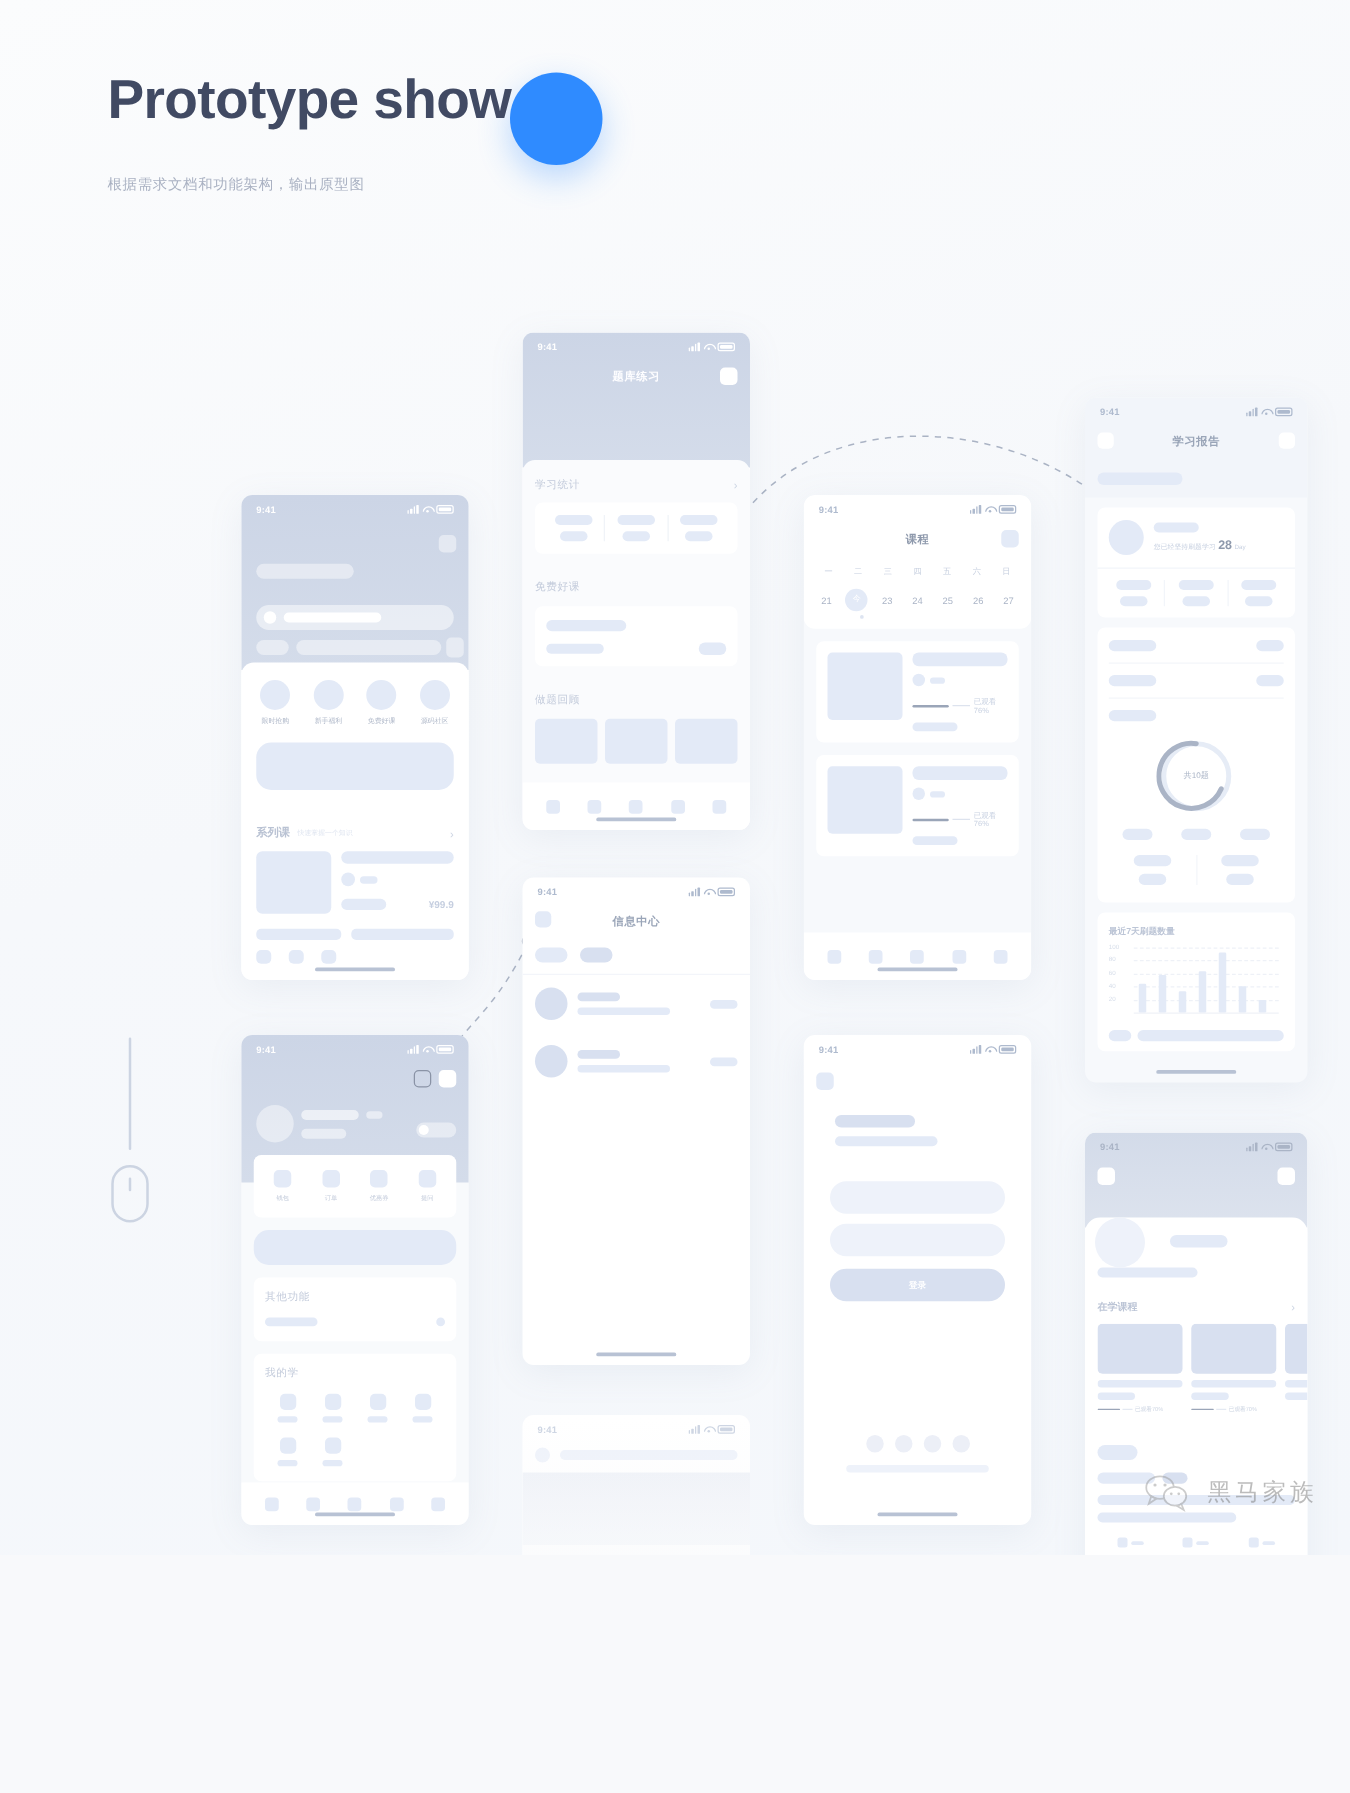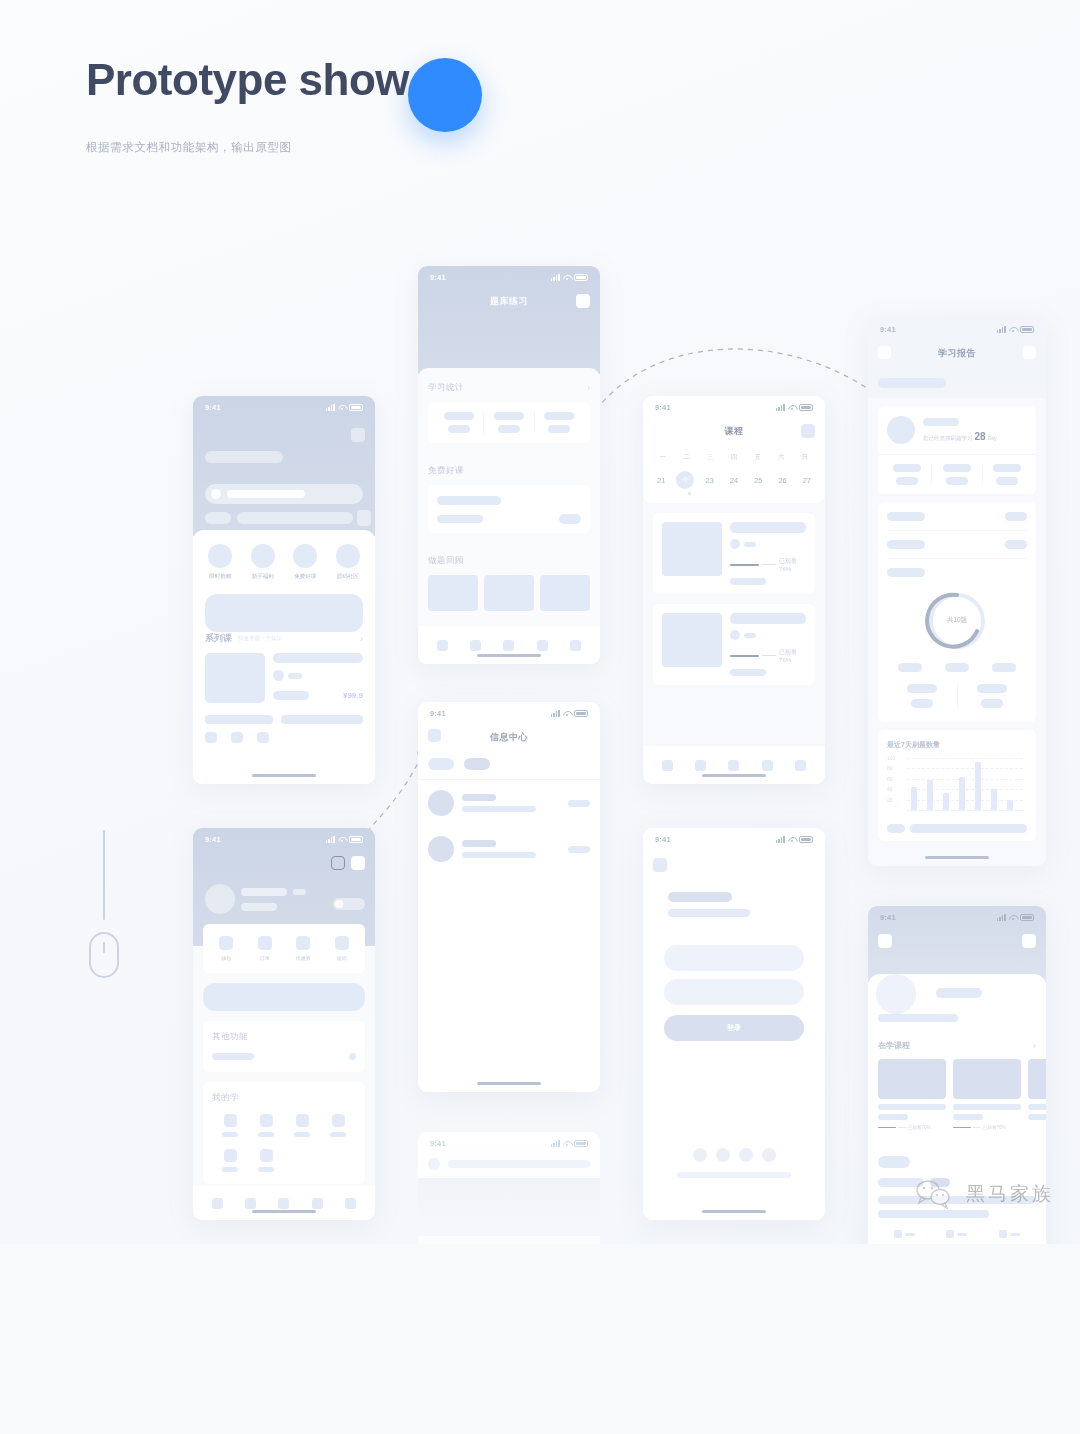--- a/index.html
+++ b/index.html
@@ -164,21 +164,21 @@
           <div class="sk circ" style="width:24px;height:24px;margin:0 auto 5px;"></div>
           <div style="font-size:5.5px;color:#aeb7c8;">免费好课</div>
         </div>
         <div style="text-align:center;">
           <div class="sk circ" style="width:24px;height:24px;margin:0 auto 5px;"></div>
           <div style="font-size:5.5px;color:#aeb7c8;">源码社区</div>
         </div>
       </div>
       <div class="sk" style="margin:14px 12px 0;height:38px;border-radius:12px;"></div>
 
-      <div style="display:flex;align-items:center;margin:0 12px 0;">
+      <div style="display:flex;align-items:center;margin:28px 12px 0;">
         <span style="font-size:9px;font-weight:bold;color:#b9c2d3;">系列课</span>
         <span style="font-size:5.5px;color:#dfe5f0;margin-left:6px;">快速掌握一个知识</span>
         <span class="chev" style="margin-left:auto;">›</span>
       </div>
 
       <div style="margin:8px 12px 0;display:flex;gap:8px;">
         <div class="sk" style="width:60px;height:50px;border-radius:5px;"></div>
         <div style="flex:1;position:relative;">
           <div class="sk" style="height:10px;border-radius:5px;"></div>
           <div style="display:flex;align-items:center;gap:4px;margin-top:7px;">

